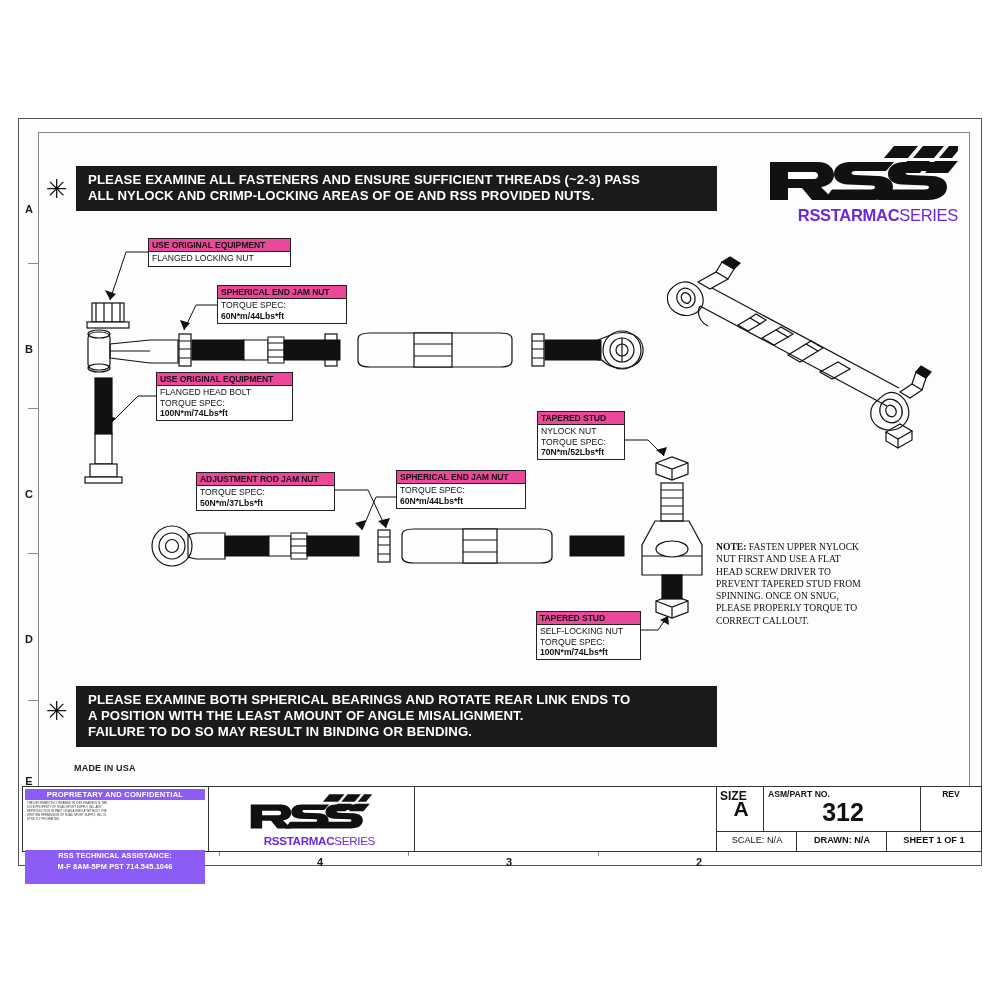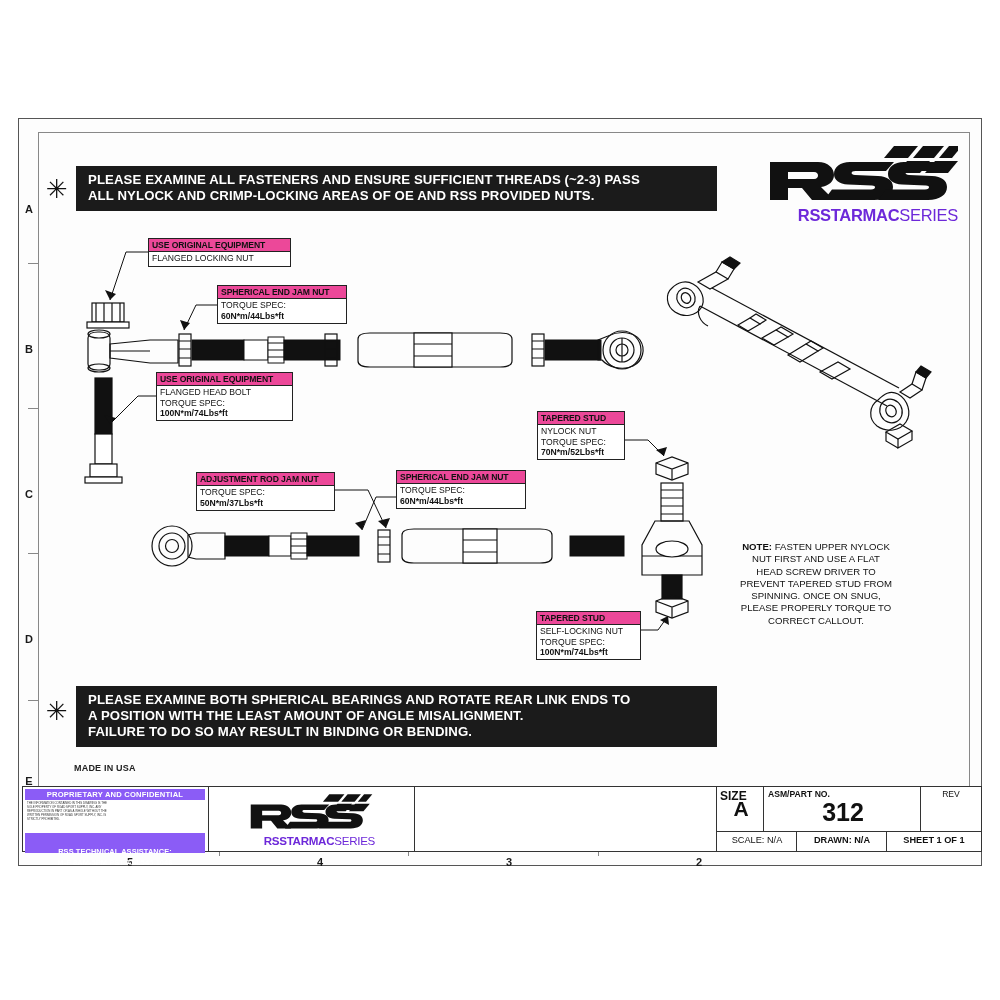--- a/index.html
+++ b/index.html
@@ -116,23 +116,22 @@
   
   #leaders { position: absolute; left:0; top:0; width:1000px; height:1000px; pointer-events:none; }
 
   
   .note-block {
     position: absolute;
     font-size: 9.6px;
     line-height: 1.28;
     color: #111;
     white-space: pre-line;
-    font-family: Liberation Sans, sans-serif;
+    font-family: Liberation Serif, serif;
     width: 200px;
-    text-align: center;
   }
   .note-block .lead { font-weight: bold; }
 
   
   .rss-logo { position: absolute; }
   .rss-word {
     font-weight: bold;
     letter-spacing: -0.3px;
     color: #6d28d9;
     font-family: "Liberation Sans", sans-serif;
@@ -444,21 +443,21 @@
   </svg>
 
   <div class="tb" style="left:22px; top:786px; width:960px; height:66px;"></div>
 
   <div class="tb-cell tb-black" style="left:25px; top:789px; width:180px; height:11px; font-size:7.6px; line-height:11px; letter-spacing:0.2px;">PROPRIETARY AND CONFIDENTIAL</div>
   <div class="fineprint" style="left:27px; top:802px; width:178px;">THE INFORMATION CONTAINED IN THIS DRAWING IS THE
 SOLE PROPERTY OF ROAD SPORT SUPPLY, INC. ANY
 REPRODUCTION IN PART OR AS A WHOLE WITHOUT THE
 WRITTEN PERMISSION OF ROAD SPORT SUPPLY, INC. IS
 STRICTLY PROHIBITED.</div>
-  <div class="tb-cell tb-black" style="left:25px; top:833px; width:180px; height:20px; font-size:7.4px; line-height:10.6px; padding-top:14px; letter-spacing:0.1px;">
+  <div class="tb-cell tb-black" style="left:25px; top:850px; width:180px; height:34px; font-size:7.4px; line-height:10.6px; padding-top:1px; letter-spacing:0.1px;">
     <div>RSS TECHNICAL ASSISTANCE:</div>
     <div>M-F 8AM-5PM PST  714.545.1046</div>
   </div>
   <div class="vline" style="left:208px; top:786px; height:66px;"></div>
 
   <div class="rss-logo" style="left:243px; top:793px;">
     <svg width="132" height="38" viewBox="0 0 192 60">
       <g fill="#111">
         <polygon points="128,2 152,2 142,14 118,14"></polygon>
         <polygon points="157,2 178,2 168,14 147,14"></polygon>
@@ -478,21 +477,21 @@
   <div class="vline" style="left:716px; top:786px; height:66px;"></div>
 
   <div class="tb-cell" style="left:720px; top:789px; width:42px; font-size:12px; font-weight:bold; text-align:left;">SIZE</div>
   <div class="tb-cell" style="left:720px; top:798px; width:42px; font-size:21px; font-weight:bold; text-align:center; line-height:22px;">A</div>
   <div class="vline" style="left:763px; top:786px; height:45px;"></div>
 
   <div class="tb-cell" style="left:768px; top:789px; width:130px; font-size:8.6px; font-weight:bold;">ASM/PART NO.</div>
   <div class="tb-cell" style="left:768px; top:797px; width:150px; font-size:25px; font-weight:bold; text-align:center; line-height:30px;">312</div>
   <div class="vline" style="left:920px; top:786px; height:45px;"></div>
 
-  <div class="tb-cell" style="left:922px; top:789px; width:58px; font-size:8.6px; font-weight:normal; text-align:center;">REV</div>
+  <div class="tb-cell" style="left:922px; top:789px; width:58px; font-size:8.6px; font-weight:bold; text-align:center;">REV</div>
   <div class="tb-cell" style="left:922px; top:800px; width:58px; font-size:13px; font-weight:bold; text-align:center;"></div>
 
   <div class="hline" style="left:716px; top:831px; width:266px;"></div>
   <div class="tb-cell" style="left:720px; top:835px; width:74px; font-size:9.2px; font-weight:normal; text-align:center;">SCALE: N/A</div>
   <div class="vline" style="left:796px; top:831px; height:21px;"></div>
   <div class="tb-cell" style="left:800px; top:835px; width:84px; font-size:9.2px; font-weight:bold; text-align:center;">DRAWN: N/A</div>
   <div class="vline" style="left:886px; top:831px; height:21px;"></div>
   <div class="tb-cell" style="left:889px; top:835px; width:90px; font-size:9.2px; font-weight:bold; text-align:center;">SHEET 1 OF 1</div>
 
 </div>

